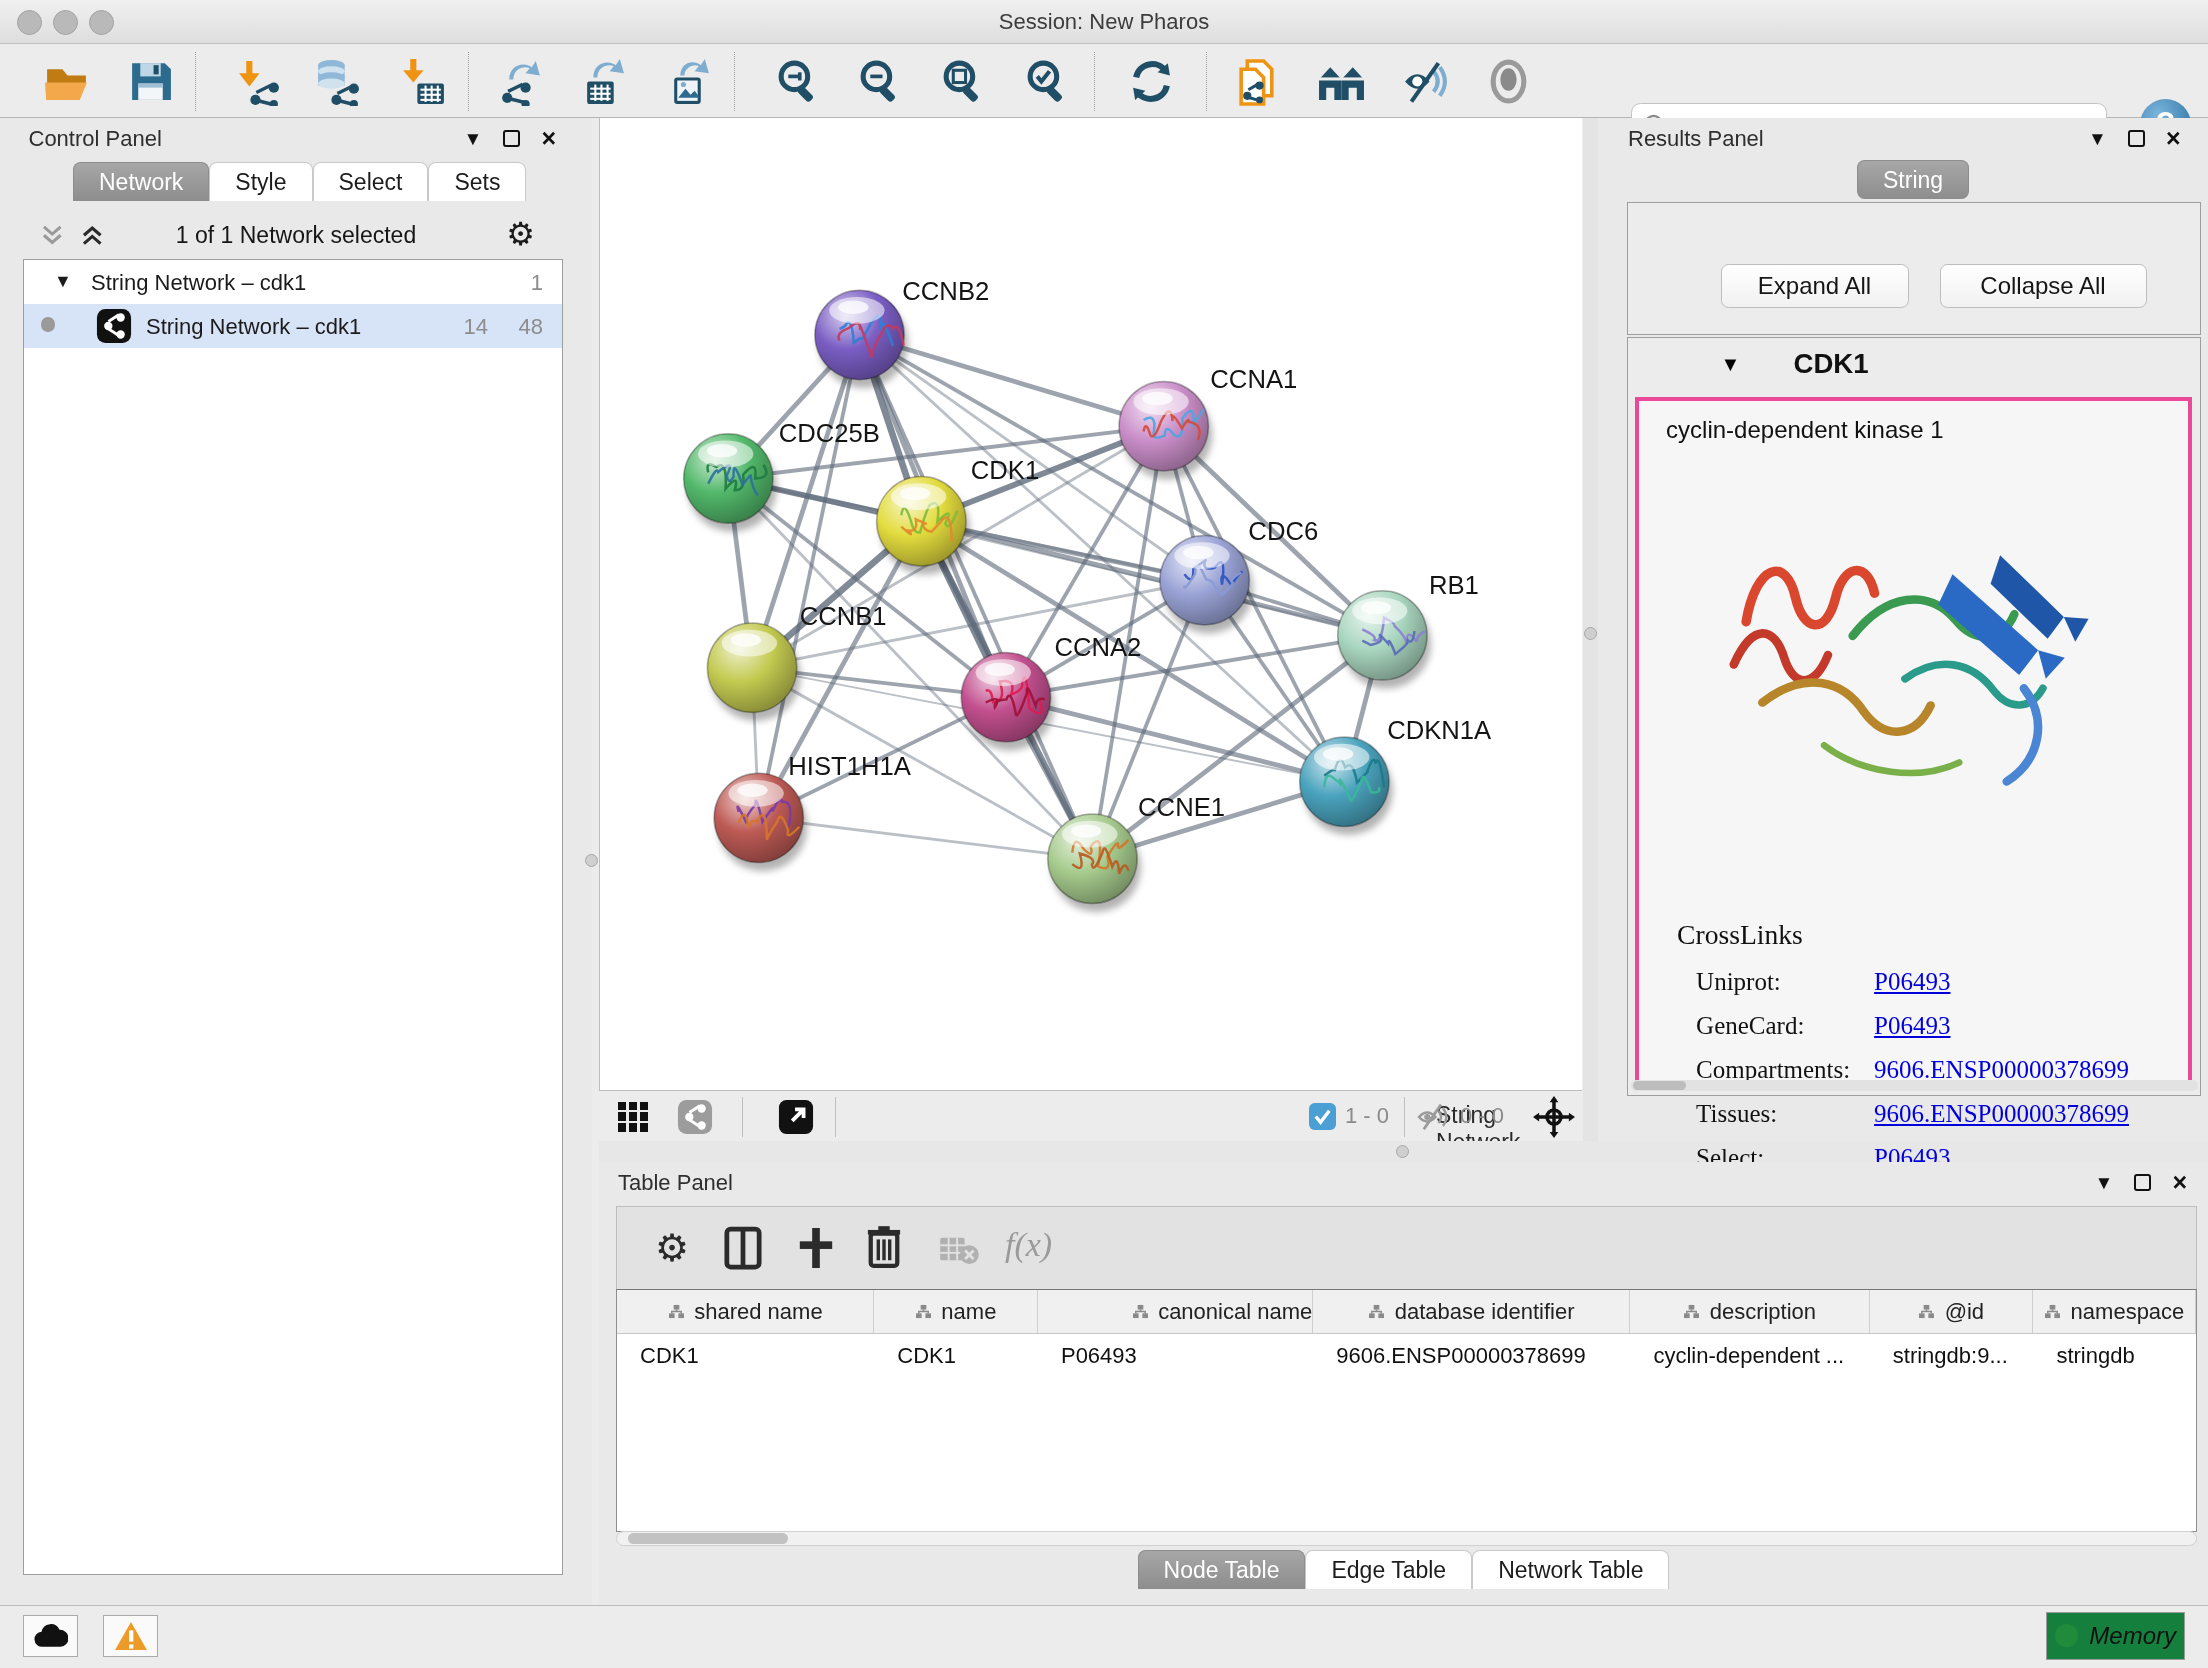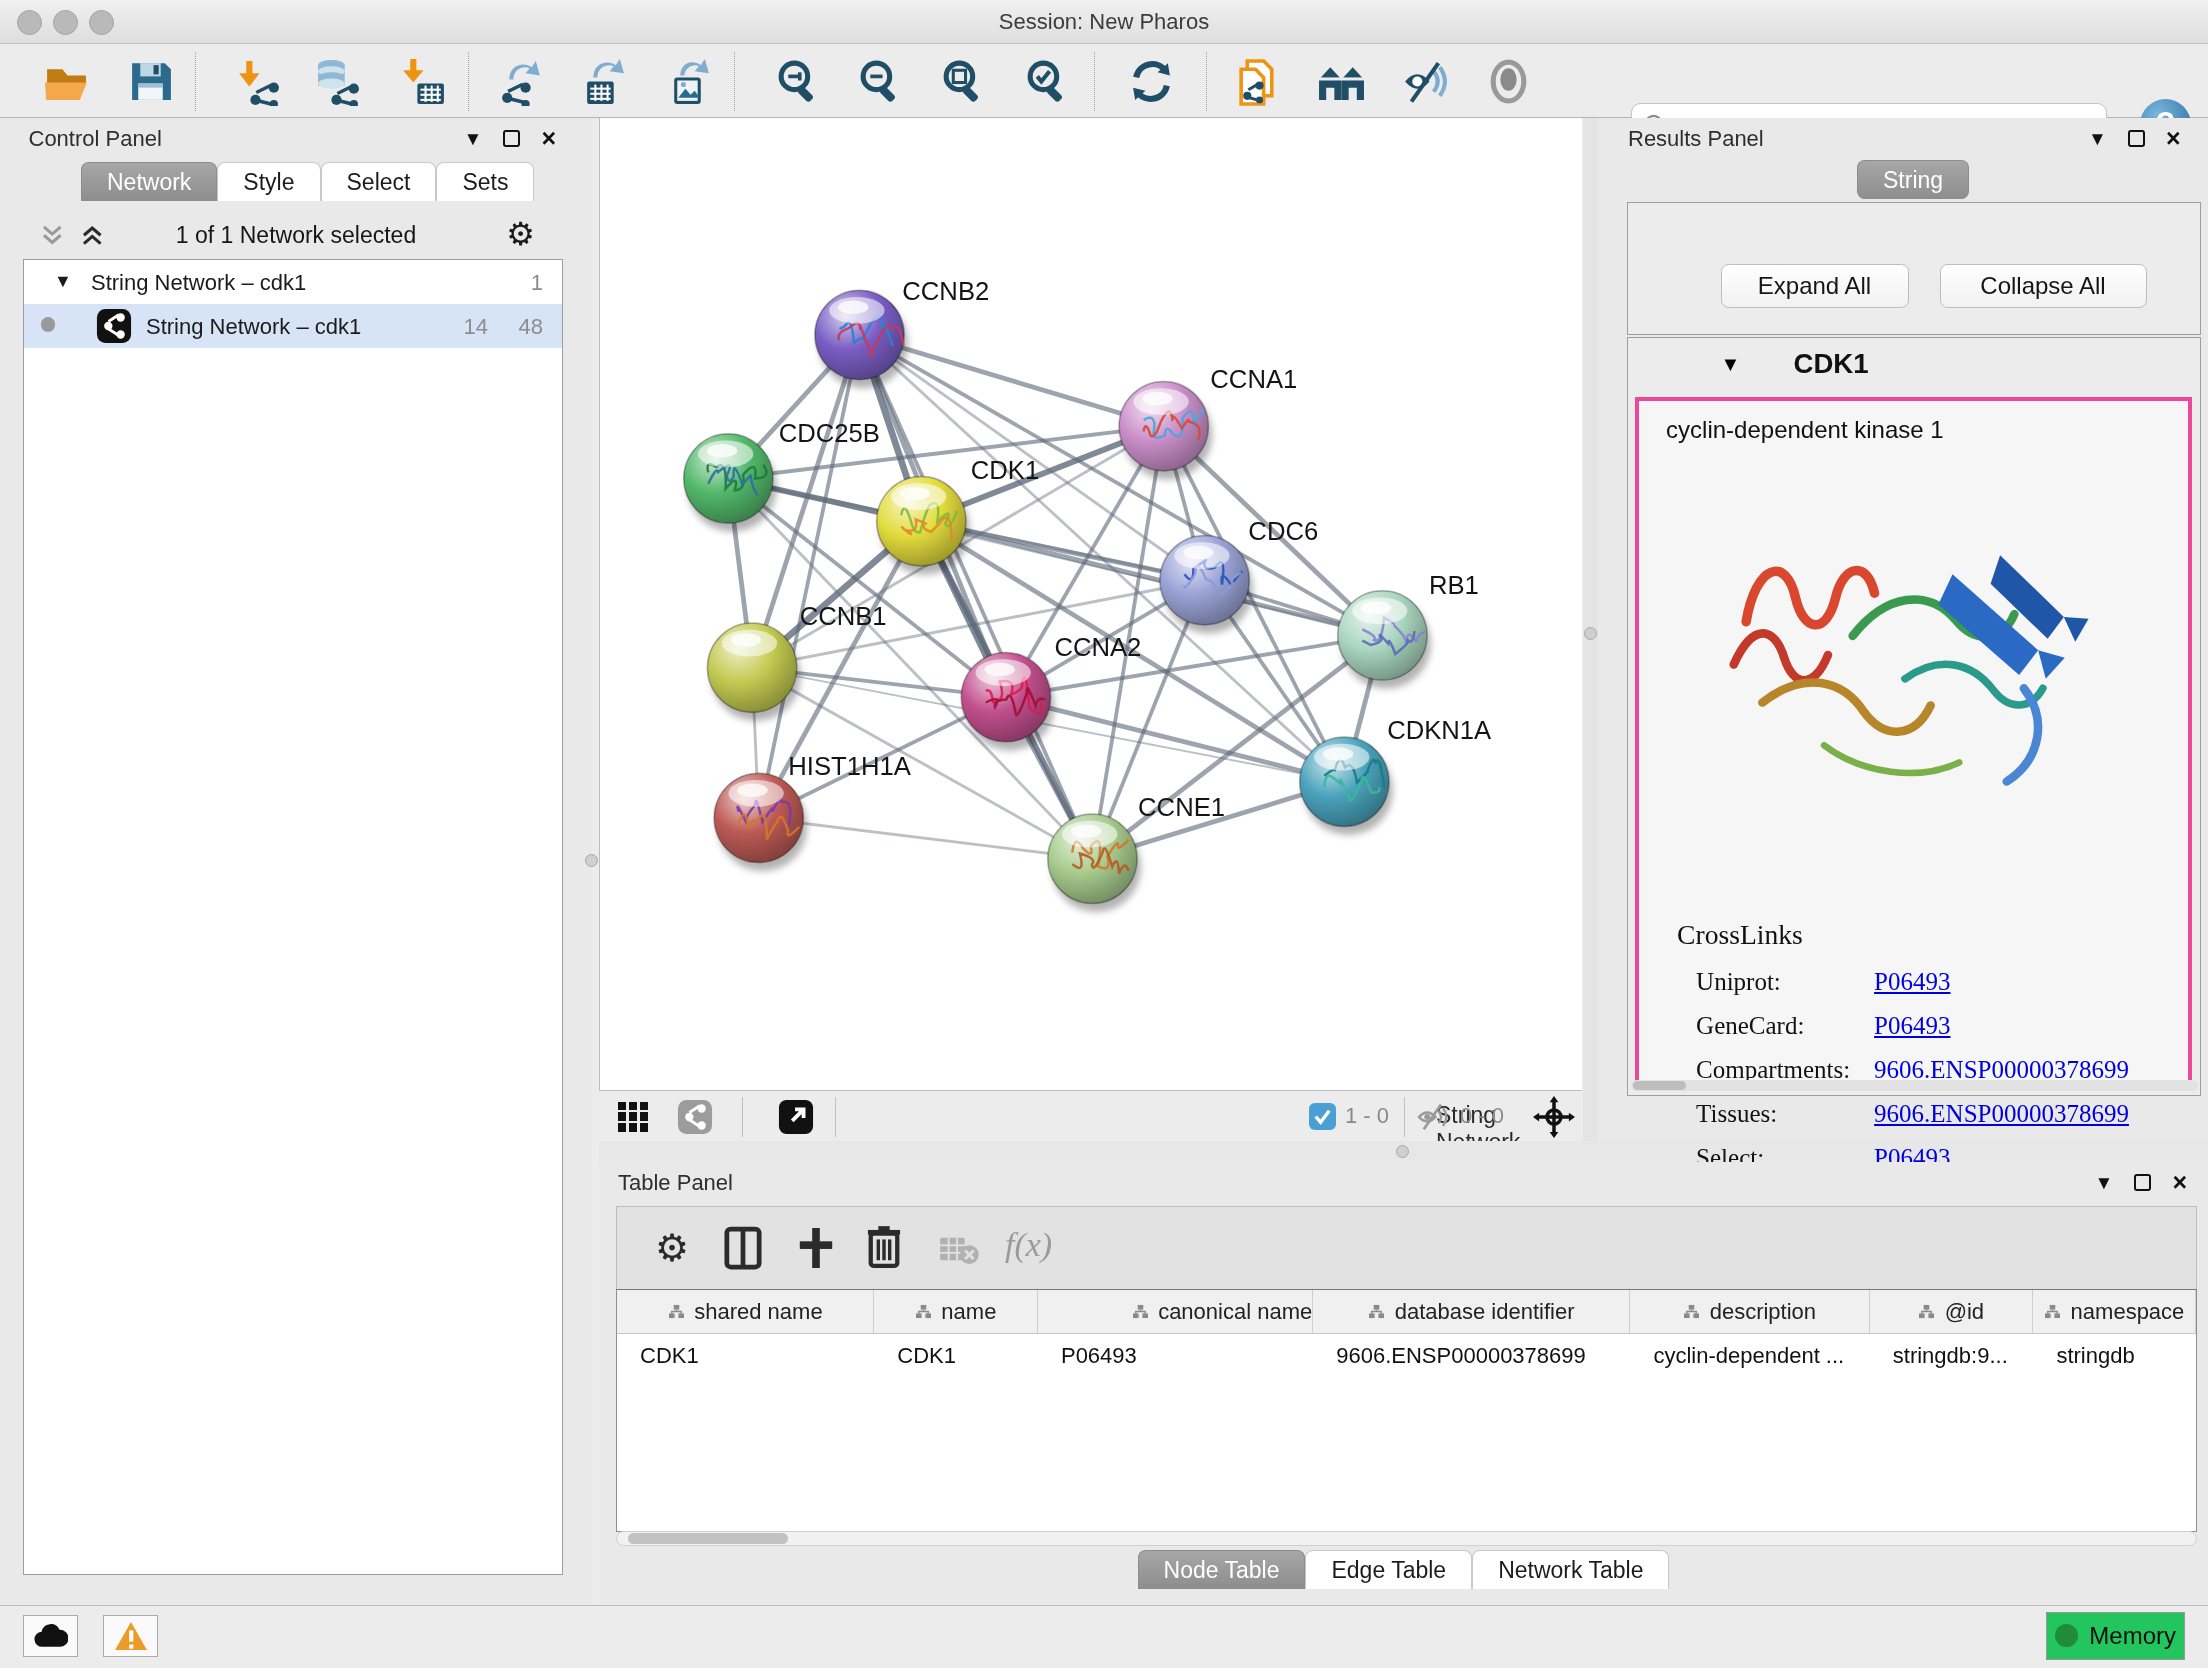--- a/index.html
+++ b/index.html
@@ -36,21 +36,21 @@
   .wi-float { width:17px; height:17px; border:2.4px solid #111; border-radius:2.9px; }
   .wi-close { font-size:25px; font-weight:bold; color:#111; line-height:17px; }
   .tab { display:inline-block; padding:5.7px 25px; font-size:23px; color:#1c1c1c;
     background:#fff; border:1px solid #c9c9c9; border-bottom:none;
     border-radius:7.6px 7.6px 0 0; text-align:center; }
   .tab.active { background:linear-gradient(#a7a7a7,#8d8d8d); color:#fff; border-color:#8d8d8d; }
 
   
   .control-panel { position:absolute; left:0; top:118px; width:592px; height:1488px; background:#e9e9e9; }
   .cp-header { position:absolute; left:0; top:0; width:100%; height:42px; }
-  .cp-tabs { position:absolute; left:65px; top:44px; height:40px; white-space:nowrap;padding-left:16px; }
+  .cp-tabs { position:absolute; left:57px; top:44px; height:40px; white-space:nowrap;padding-left:16px; }
   .cp-selrow { position:absolute; left:0; top:95px; width:100%; height:44px; }
   .cp-tree { position:absolute; left:23px; top:141px; width:540px; height:1316px;
     background:#fff; border:1px solid #9e9e9e; }
   .tree-row { position:relative; width:100%; height:44px; font-size:22px; color:#1b1b1b; }
   .tree-row.selected { background:#d7e3f6; }
   .tree-count { position:absolute; top:9.5px; color:#8d8d8d; font-size:22px; }
   .gearchar { font-size:32px; color:#1b1b1b; line-height:32px; }
 
   
   .canvas { position:absolute; left:599px; top:118px; width:983px; height:972px;
@@ -96,23 +96,23 @@
   .tp-hscroll { position:absolute; left:17px; top:369px; width:1581px; height:15px; background:#f1f1f1;
     border:1px solid #d0d0d0; border-radius:7.6px; }
   .tp-hthumb { position:absolute; left:11.4px; top:1px; width:160px; height:11.4px; background:#c2c2c2; border-radius:5.7px; }
   .tp-tabs { position:absolute; left:0; top:388px; width:100%; height:44px; text-align:center; }
 
   
   .statusbar { position:absolute; left:0; top:1605px; width:2208px; height:63px;
     background:#ececec; border-top:1px solid #bcbcbc; }
   .sb-btn { position:absolute; top:8.6px; width:55px; height:42px; background:#fafafa;
     border:1.9px solid #ababab; display:flex; align-items:center; justify-content:center; }
-  .memory-btn { position:absolute; right:23px; top:5.7px; width:139px; height:48px; background:#22c55e;
+  .memory-btn { position:absolute; right:23px; top:5.7px; width:139px; height:48px; background:#15803d;
     border:1.9px solid #9a9a9a; display:flex; align-items:center; justify-content:center; gap:11.4px;
-    font-size:24px; color:#111; }
+    font-size:24px; color:#111;font-style:italic; }
   .mem-dot { width:23px; height:23px; border-radius:50%; background:#1f8b3b; }
 
   .ic-dark { fill:#1f4e66; }
   svg text { font-family:"Liberation Sans", sans-serif; }
 </style>
 </head>
 <body>
 
 <div class="window">
 

